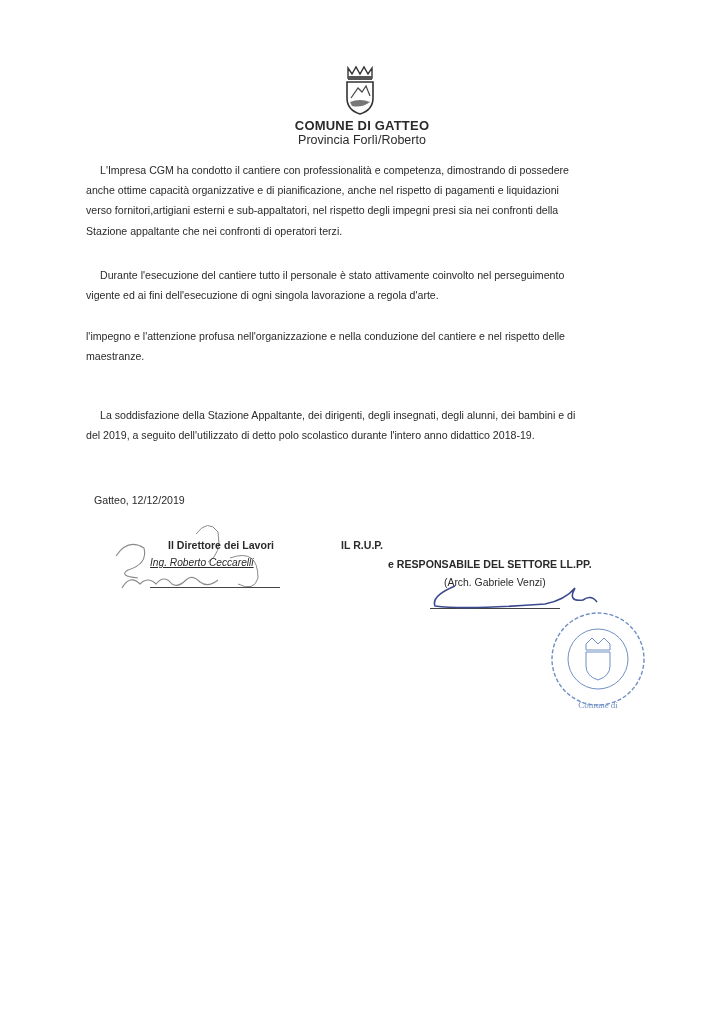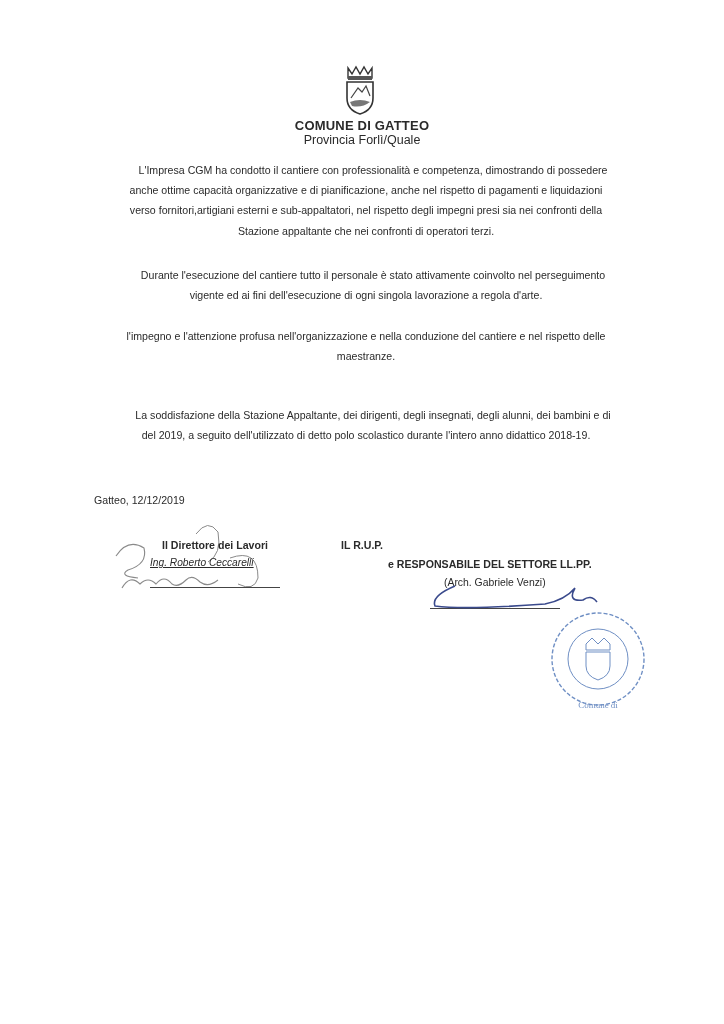--- a/index.html
+++ b/index.html
@@ -1,45 +1,45 @@
 <!DOCTYPE html>
 <html><head>
 <meta charset="utf-8">
 <style>
   html, body { margin:0; padding:0; background:#ffffff; }
   body { width:724px; height:1024px; position:relative; overflow:hidden; font-family:"Liberation Sans", sans-serif; color:#2a2a2a; }
   .crest { position:absolute; left:340px; top:64px; width:40px; height:52px; }
   .h-title { position:absolute; left:0; width:724px; text-align:center; font-family:Liberation Sans, sans-serif; }
   .h-main { top:118px; font-size:13px; font-weight:bold; letter-spacing:0.2px; }
   .h-sub { top:133px; font-size:12.5px; }
-  .para { position:absolute; left:86px; width:560px; font-size:10.6px; line-height:20.2px;text-align:center; }
+  .para { position:absolute; left:86px; width:560px; font-size:10.6px; line-height:20.2px; }
   .indent { text-indent:14px; }
   .line { white-space:nowrap; display:block; }
   .date { position:absolute; left:94px; top:494px; font-size:10.6px; }
-  .sig-left-title { position:absolute; left:150px; top:539px; font-size:10.6px; font-weight:bold;padding-left:12px; }
+  .sig-left-title { position:absolute; left:156px; top:539px; font-size:10.6px; font-weight:bold;padding-left:12px; }
   .sig-left-name { position:absolute; left:150px; top:557px; font-size:10.2px; font-style:italic; text-decoration:underline; }
   .sig-left-line { position:absolute; left:150px; top:587px; width:130px; border-top:1px solid #444; }
   .sig-right-title1 { position:absolute; left:0; width:724px; box-sizing:border-box; text-align:center; top:539px; font-size:10.6px; font-weight:bold; }
   .sig-right-title2 { position:absolute; left:388px; top:558px; font-size:10.6px; font-weight:bold; }
   .sig-right-name { position:absolute; left:444px; top:577px; font-size:10.4px; }
   .sig-right-line { position:absolute; left:430px; top:608px; width:130px; border-top:1px solid #444; }
   svg.sig { position:absolute; }
 </style>
 </head>
 <body>
 
 <svg class="crest" viewBox="0 0 40 52">
   <path d="M8 4 L12 10 L16 3 L20 10 L24 3 L28 10 L32 4 L32 14 L8 14 Z" fill="none" stroke="#333" stroke-width="1.4"></path>
   <rect x="8" y="12" width="24" height="4" fill="#555"></rect>
   <path d="M7 18 L33 18 L33 34 Q33 46 20 50 Q7 46 7 34 Z" fill="none" stroke="#333" stroke-width="1.6"></path>
   <path d="M11 34 L18 24 L22 28 L26 22 L30 32" fill="none" stroke="#444" stroke-width="1.2"></path>
   <path d="M10 38 Q20 34 30 38 Q22 44 12 42 Z" fill="#777"></path>
 </svg>
 <div class="h-title h-main">COMUNE DI GATTEO</div>
-<div class="h-title h-sub">Provincia Forlì/Quale</div>
+<div class="h-title h-sub">Provincia Forlì/Roberto</div>
 
 <div class="para" style="top:160px">
   <span class="line indent">L'Impresa CGM ha condotto il cantiere con professionalità e competenza, dimostrando di possedere</span>
   <span class="line">anche ottime capacità organizzative e di pianificazione, anche nel rispetto di pagamenti e liquidazioni</span>
   <span class="line">verso fornitori,artigiani esterni e sub-appaltatori, nel rispetto degli impegni presi sia nei confronti della</span>
   <span class="line">Stazione appaltante che nei confronti di operatori terzi.</span>
 </div>
 
 <div class="para" style="top:265px">
   <span class="line indent">Durante l'esecuzione del cantiere tutto il personale è stato attivamente coinvolto nel perseguimento</span>

